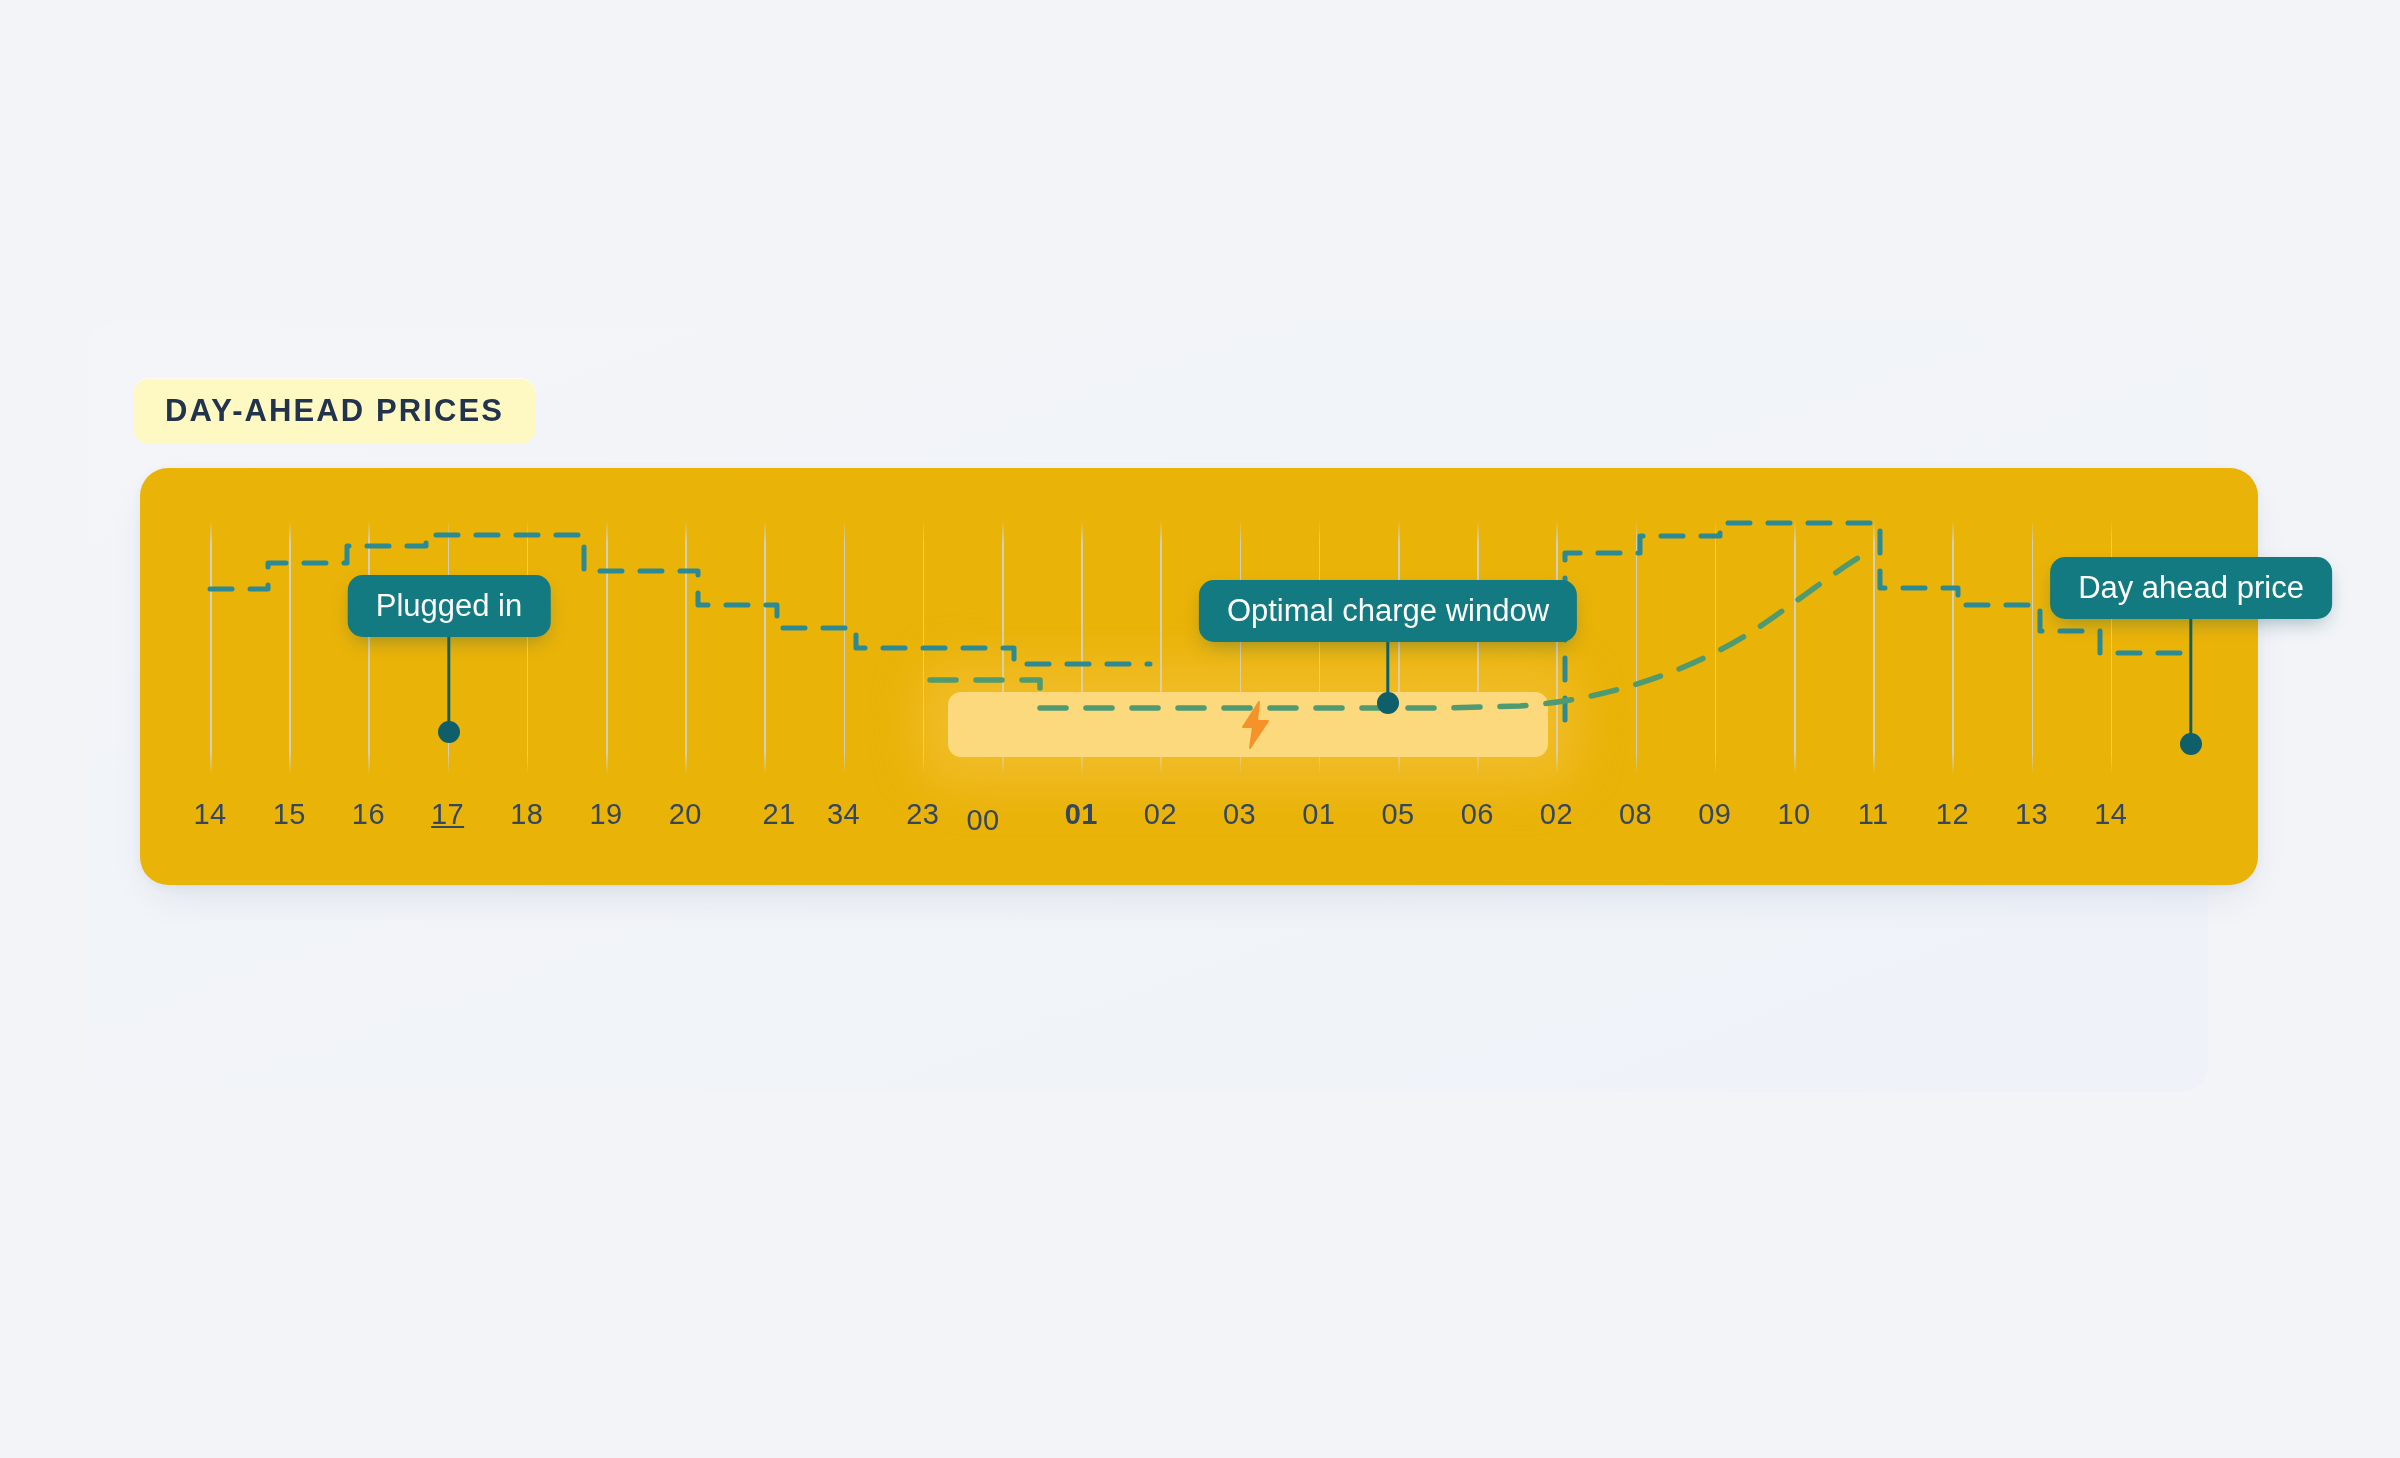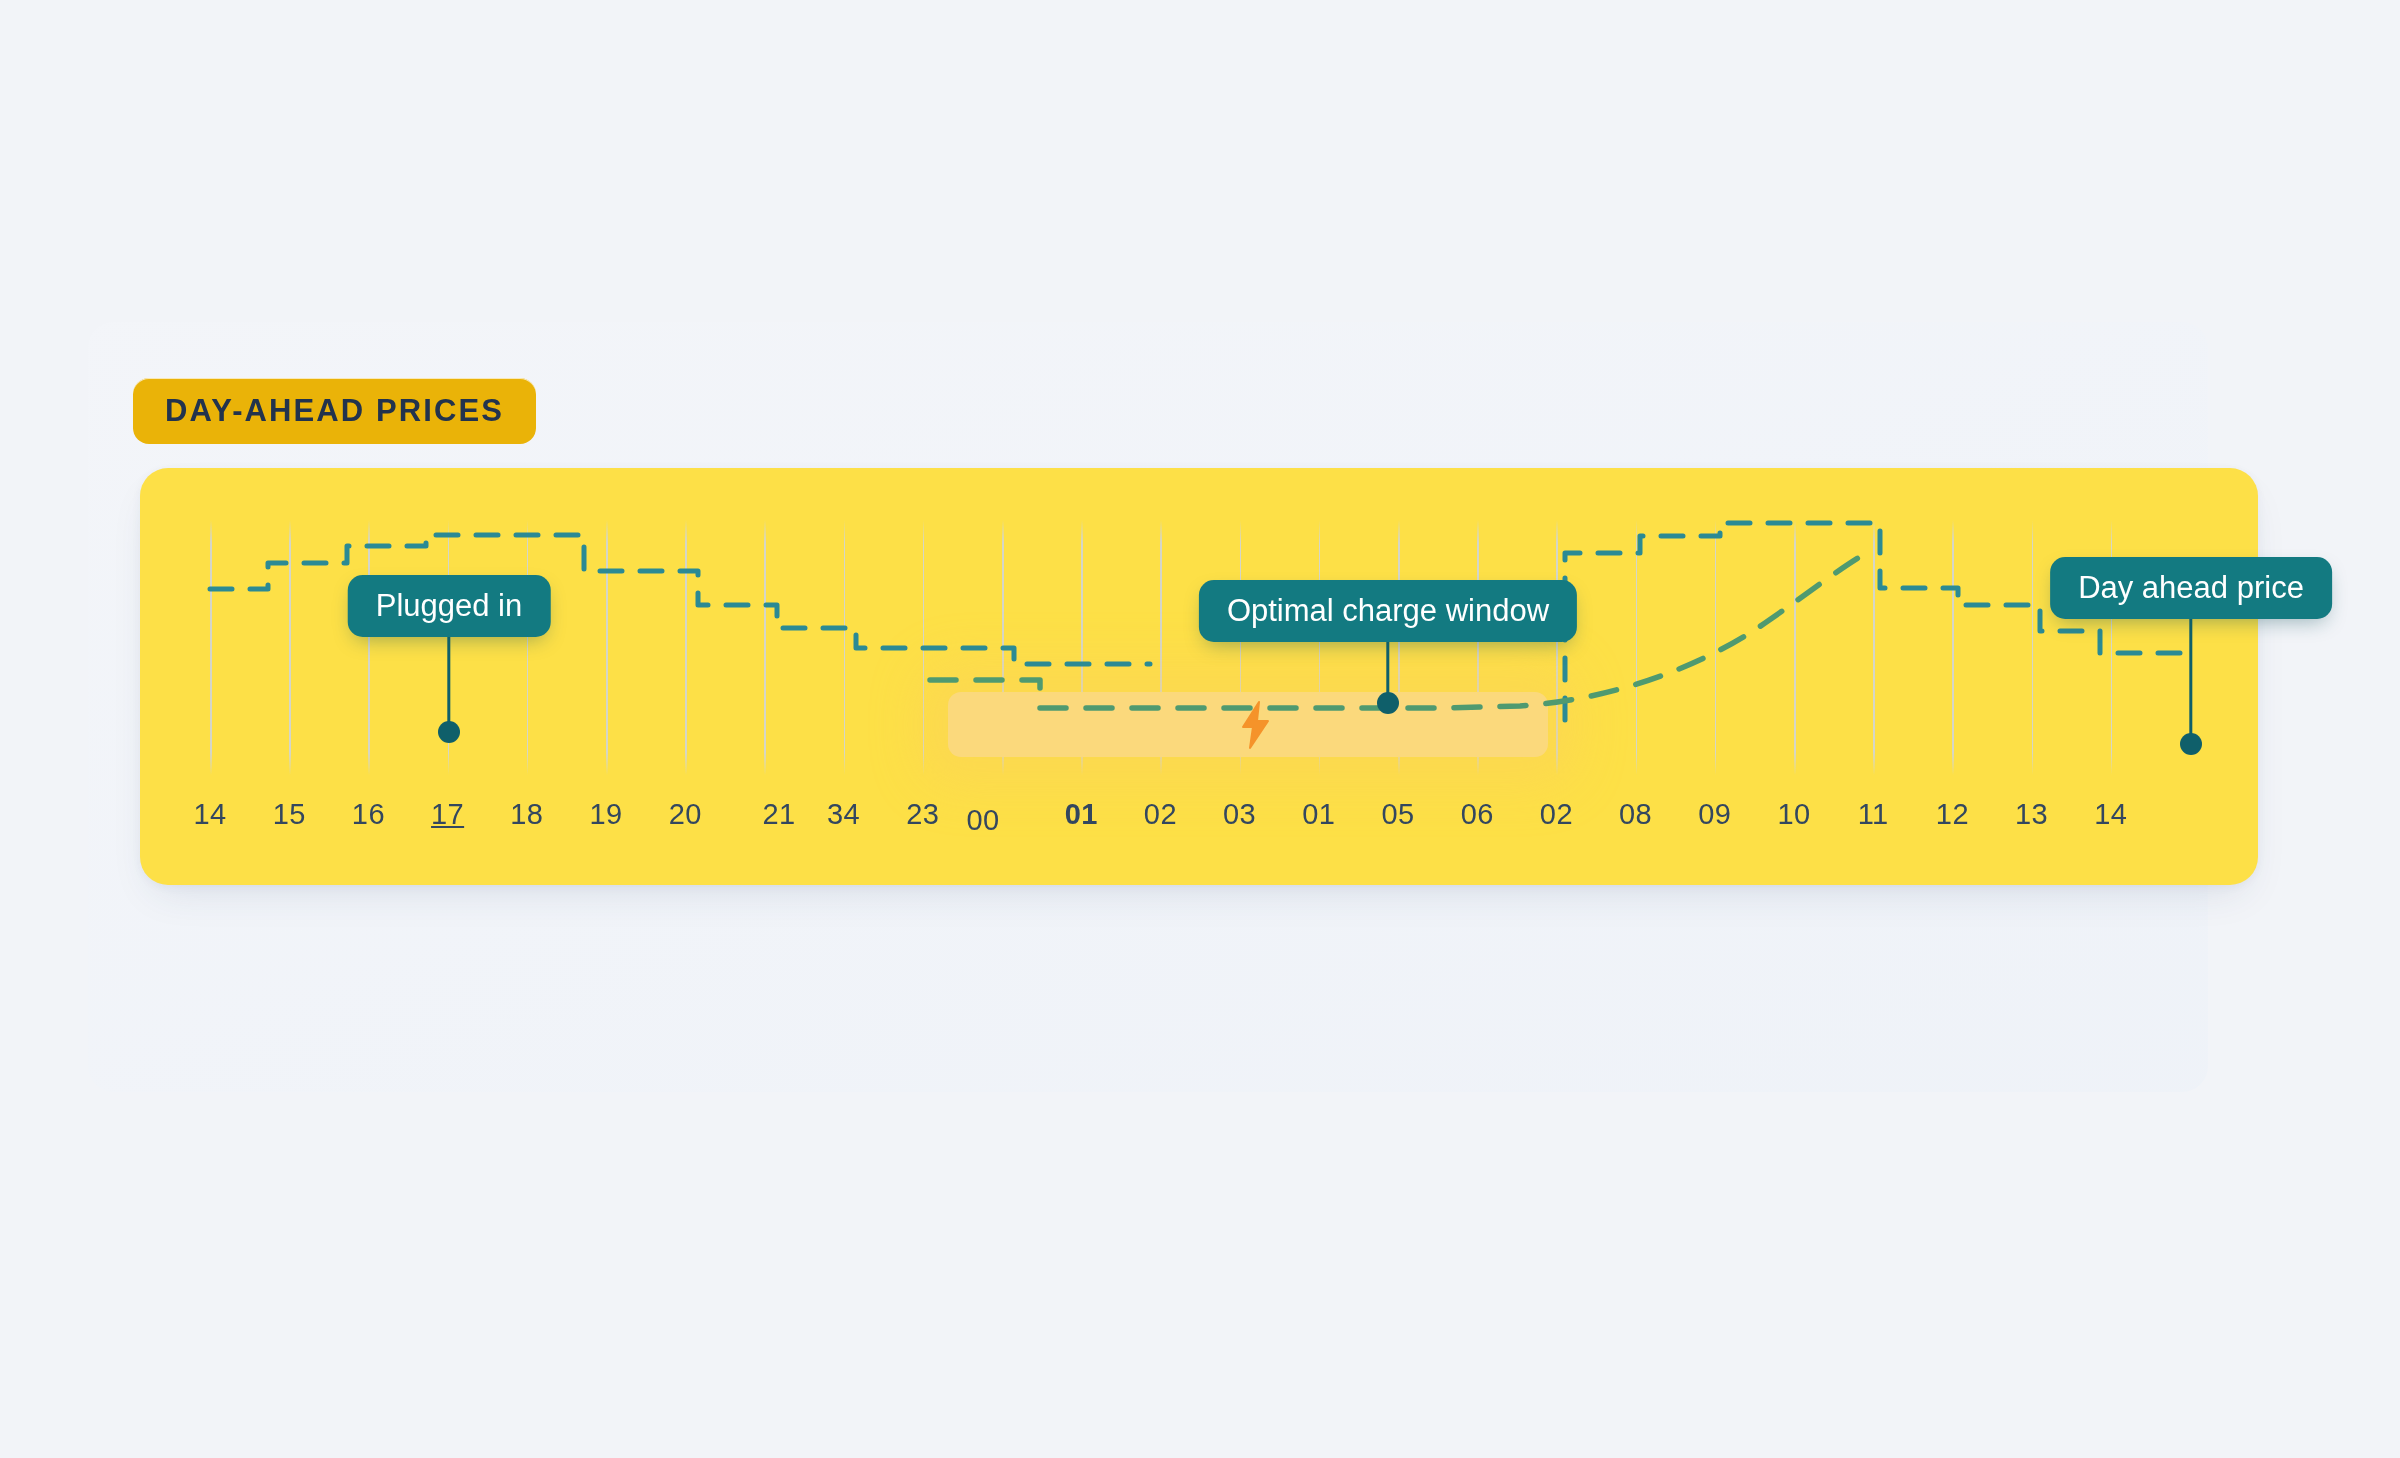--- a/index.html
+++ b/index.html
@@ -23,37 +23,37 @@
   }
 
   
   #title-chip{
     position:absolute;
     left:133px; top:378px;
     height:66px;
     padding:0 32px;
     display:flex;align-items:center;
     border-radius:16px;
-    background:#eab308;
+    background:#fef9c3;
     box-shadow:0 1px 0 rgba(255,255,255,.7) inset;
   }
   #title-chip .t{
     font-size:31px;
     font-weight:bold;
     letter-spacing:2.1px;
     color:#22334d;
     white-space:nowrap;
   }
 
   
   #chart-card{
     position:absolute;
     left:140px; top:468px;
     width:2118px; height:417px;
-    background:#fde047;
+    background:#eab308;
     border-radius:28px;
     box-shadow:0 18px 42px -14px rgba(40,60,100,.13),
                0 2px 10px rgba(40,60,100,.05);
     overflow:hidden;
   }
 
   
   #plot{
     position:absolute;
     left:0; top:0; width:2118px; height:417px;

